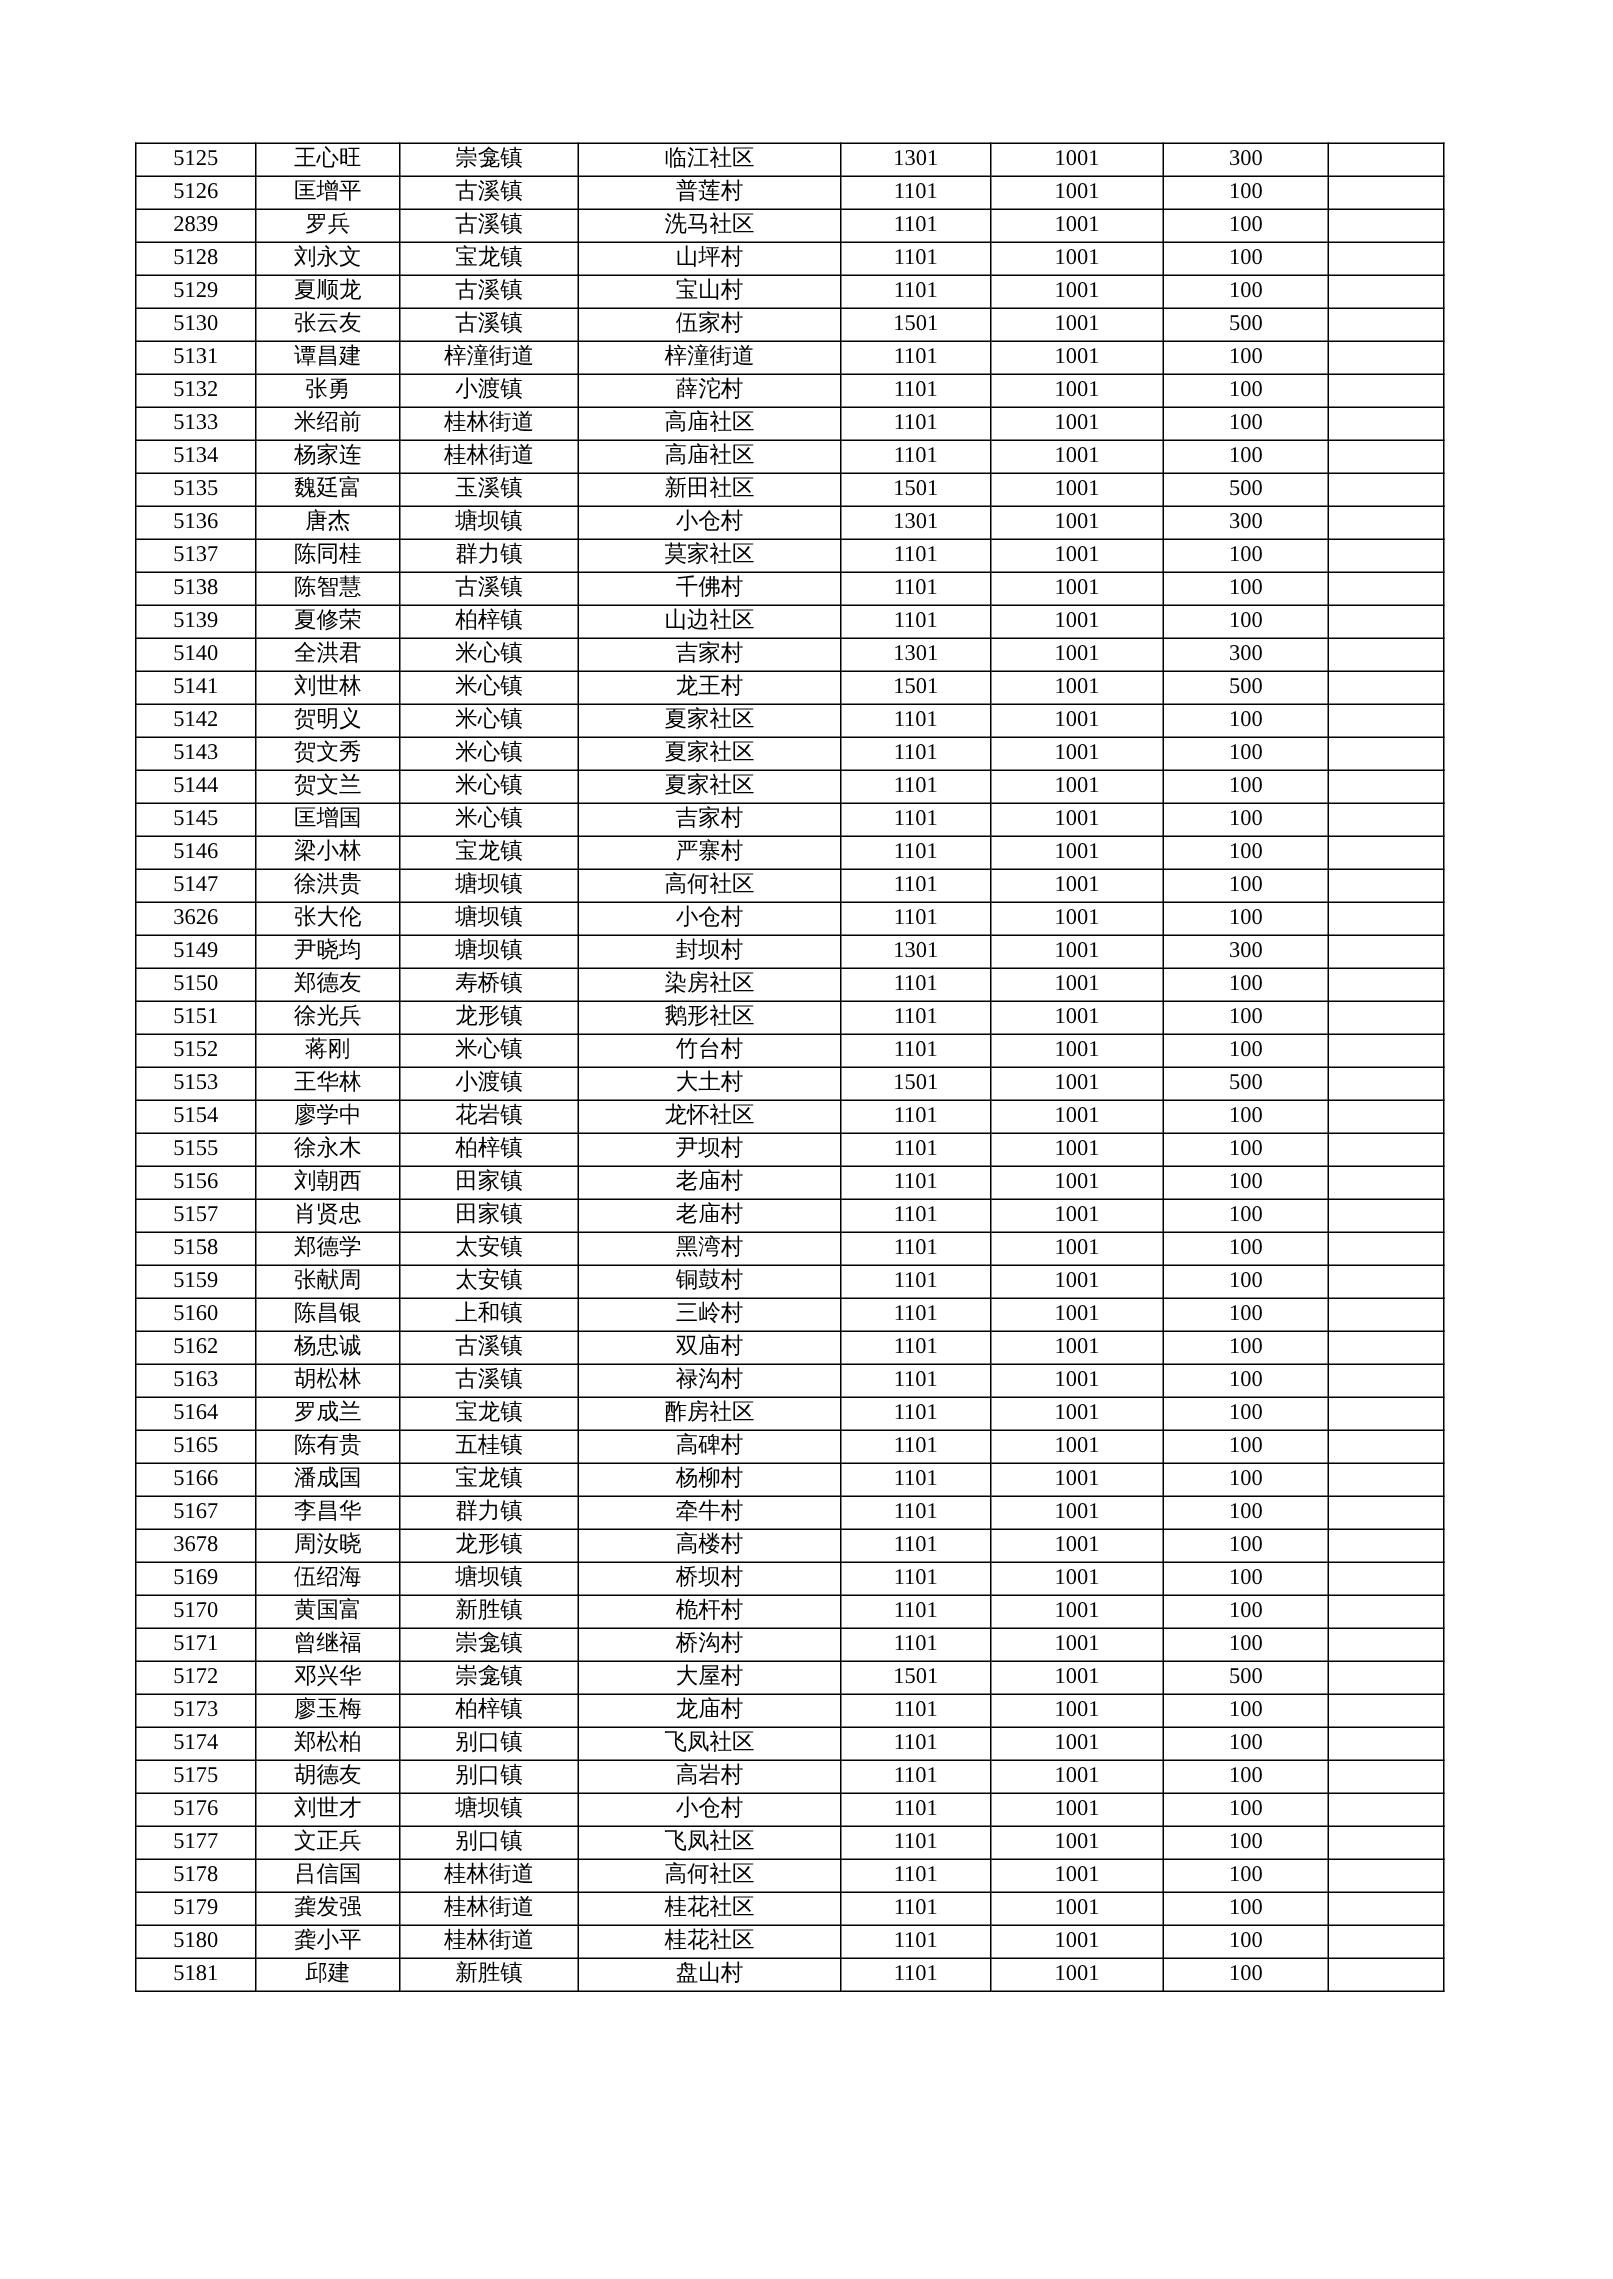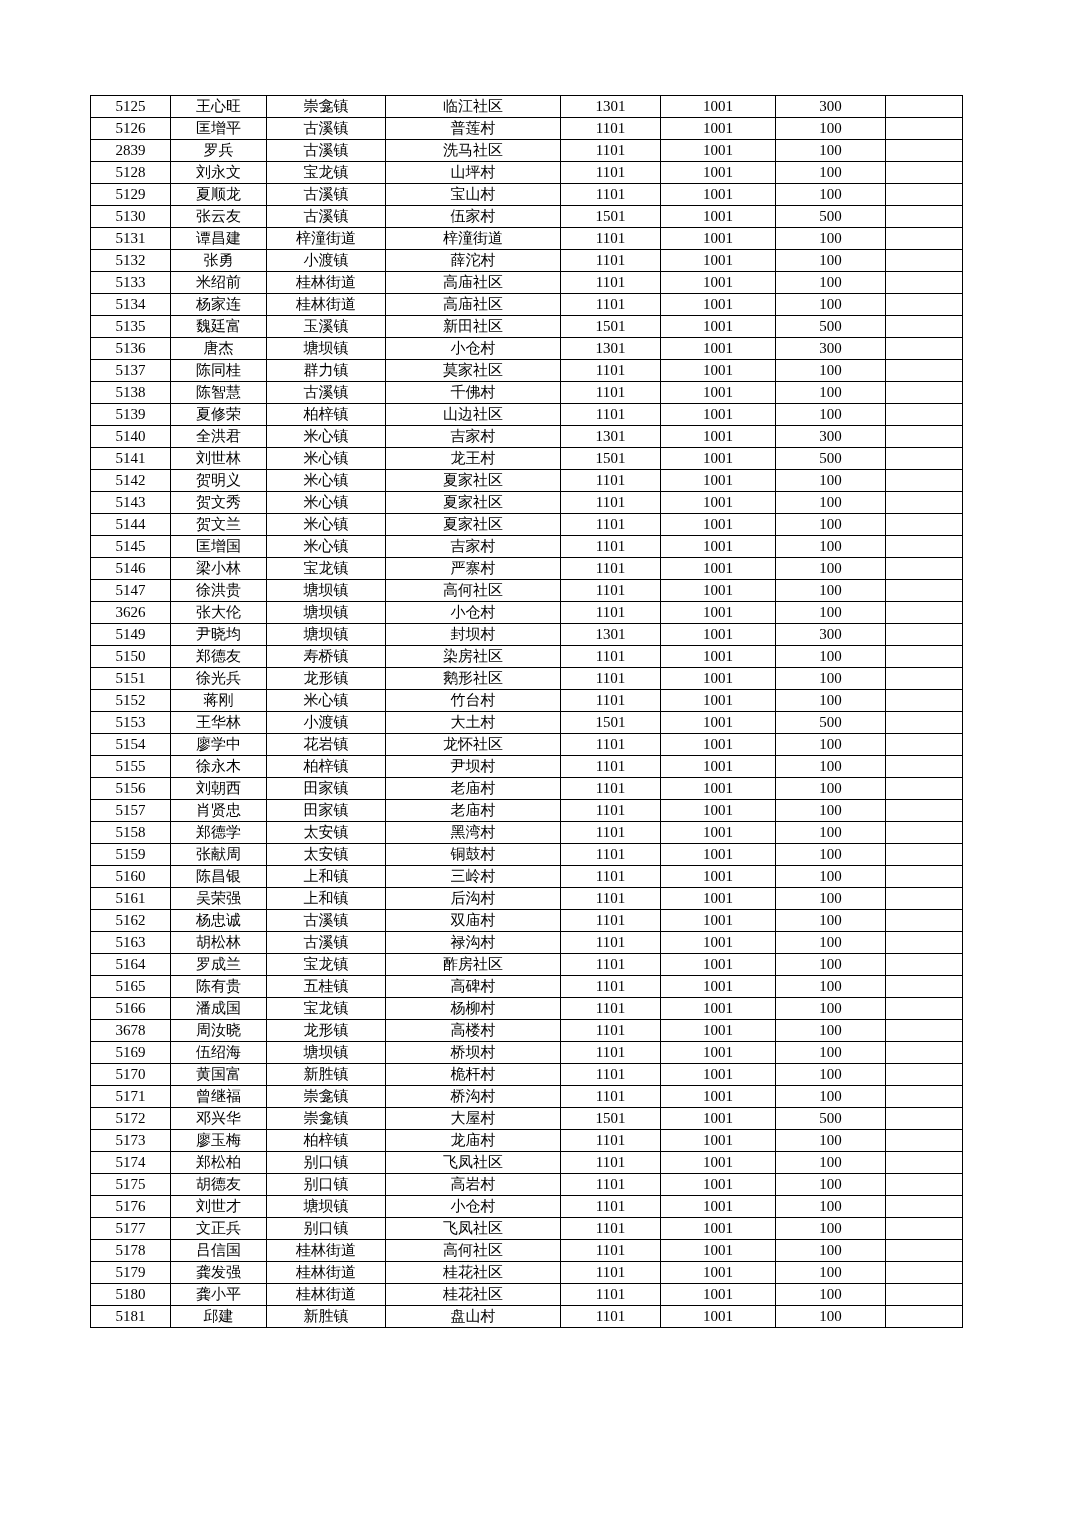--- a/index.html
+++ b/index.html
@@ -420,30 +420,20 @@
           <td>5160</td>
           <td>陈昌银</td>
           <td>上和镇</td>
           <td>三岭村</td>
           <td>1101</td>
           <td>1001</td>
           <td>100</td>
           <td></td>
         </tr>
         <tr>
-          <td>5161</td>
-          <td>吴荣强</td>
-          <td>上和镇</td>
-          <td>后沟村</td>
-          <td>1101</td>
-          <td>1001</td>
-          <td>100</td>
-          <td></td>
-        </tr>
-        <tr>
           <td>5162</td>
           <td>杨忠诚</td>
           <td>古溪镇</td>
           <td>双庙村</td>
           <td>1101</td>
           <td>1001</td>
           <td>100</td>
           <td></td>
         </tr>
         <tr>
@@ -474,20 +464,30 @@
           <td>1101</td>
           <td>1001</td>
           <td>100</td>
           <td></td>
         </tr>
         <tr>
           <td>5166</td>
           <td>潘成国</td>
           <td>宝龙镇</td>
           <td>杨柳村</td>
+          <td>1101</td>
+          <td>1001</td>
+          <td>100</td>
+          <td></td>
+        </tr>
+        <tr>
+          <td>5167</td>
+          <td>李昌华</td>
+          <td>群力镇</td>
+          <td>牵牛村</td>
           <td>1101</td>
           <td>1001</td>
           <td>100</td>
           <td></td>
         </tr>
         <tr>
           <td>3678</td>
           <td>周汝晓</td>
           <td>龙形镇</td>
           <td>高楼村</td>

